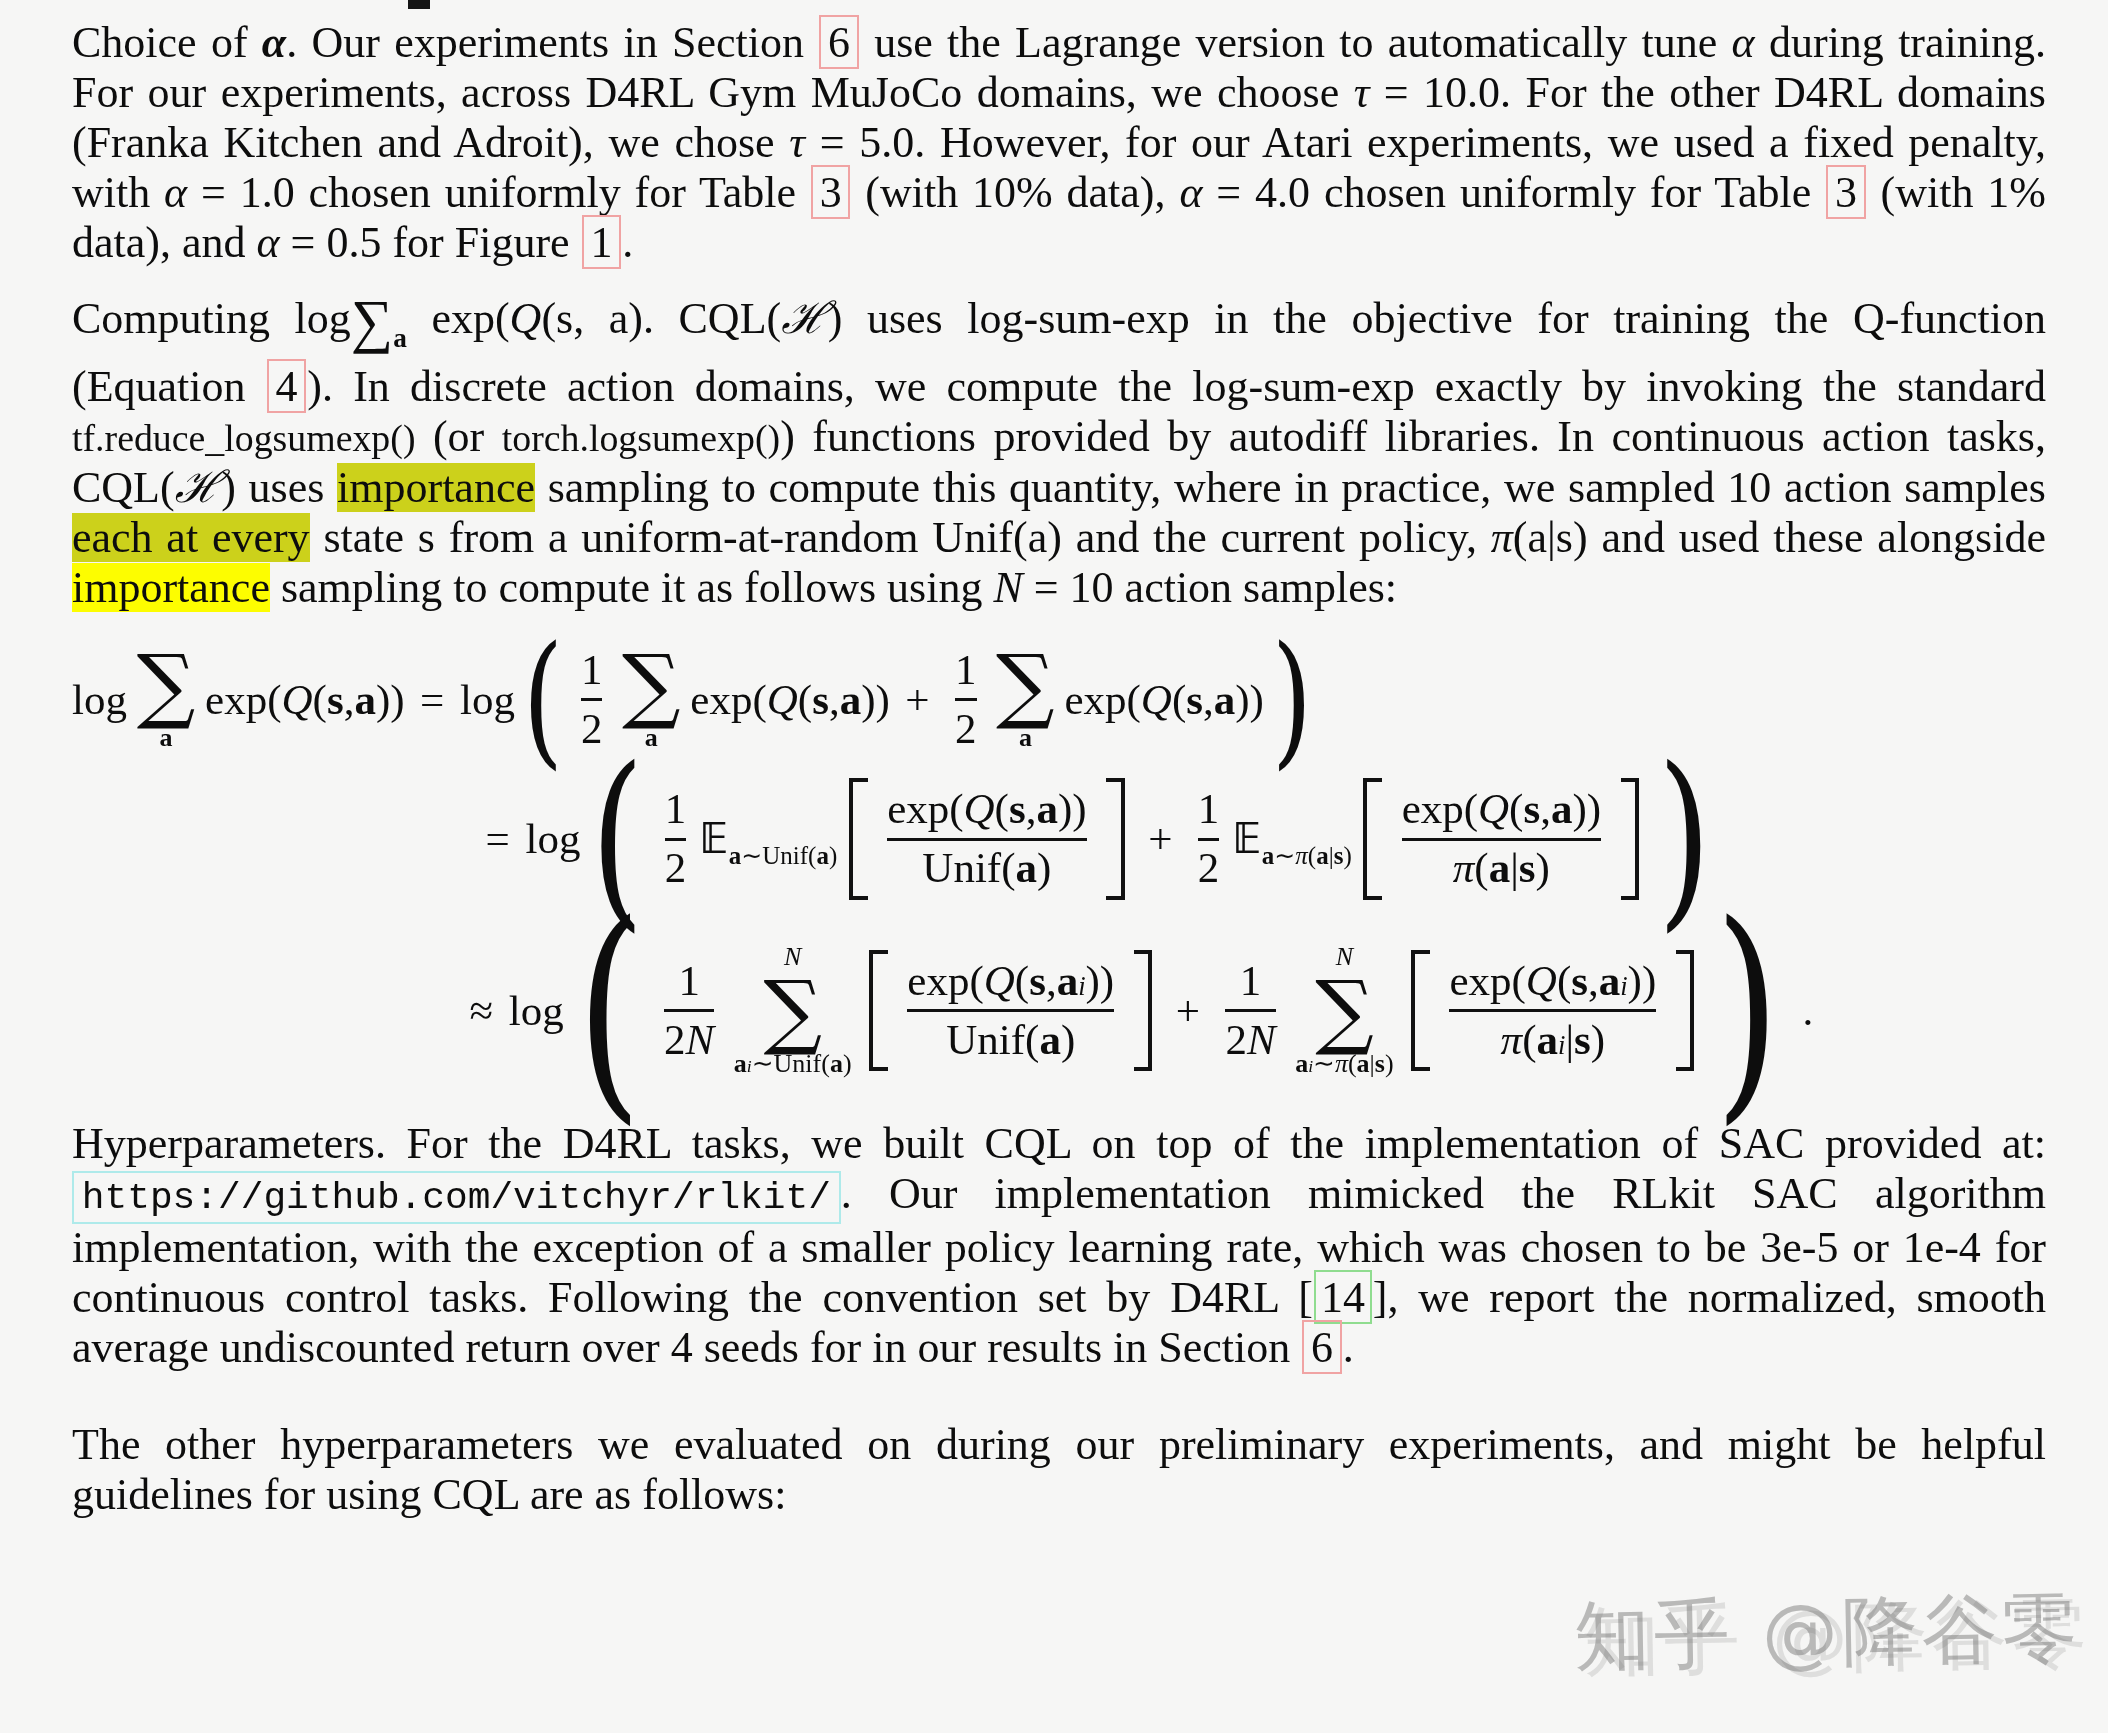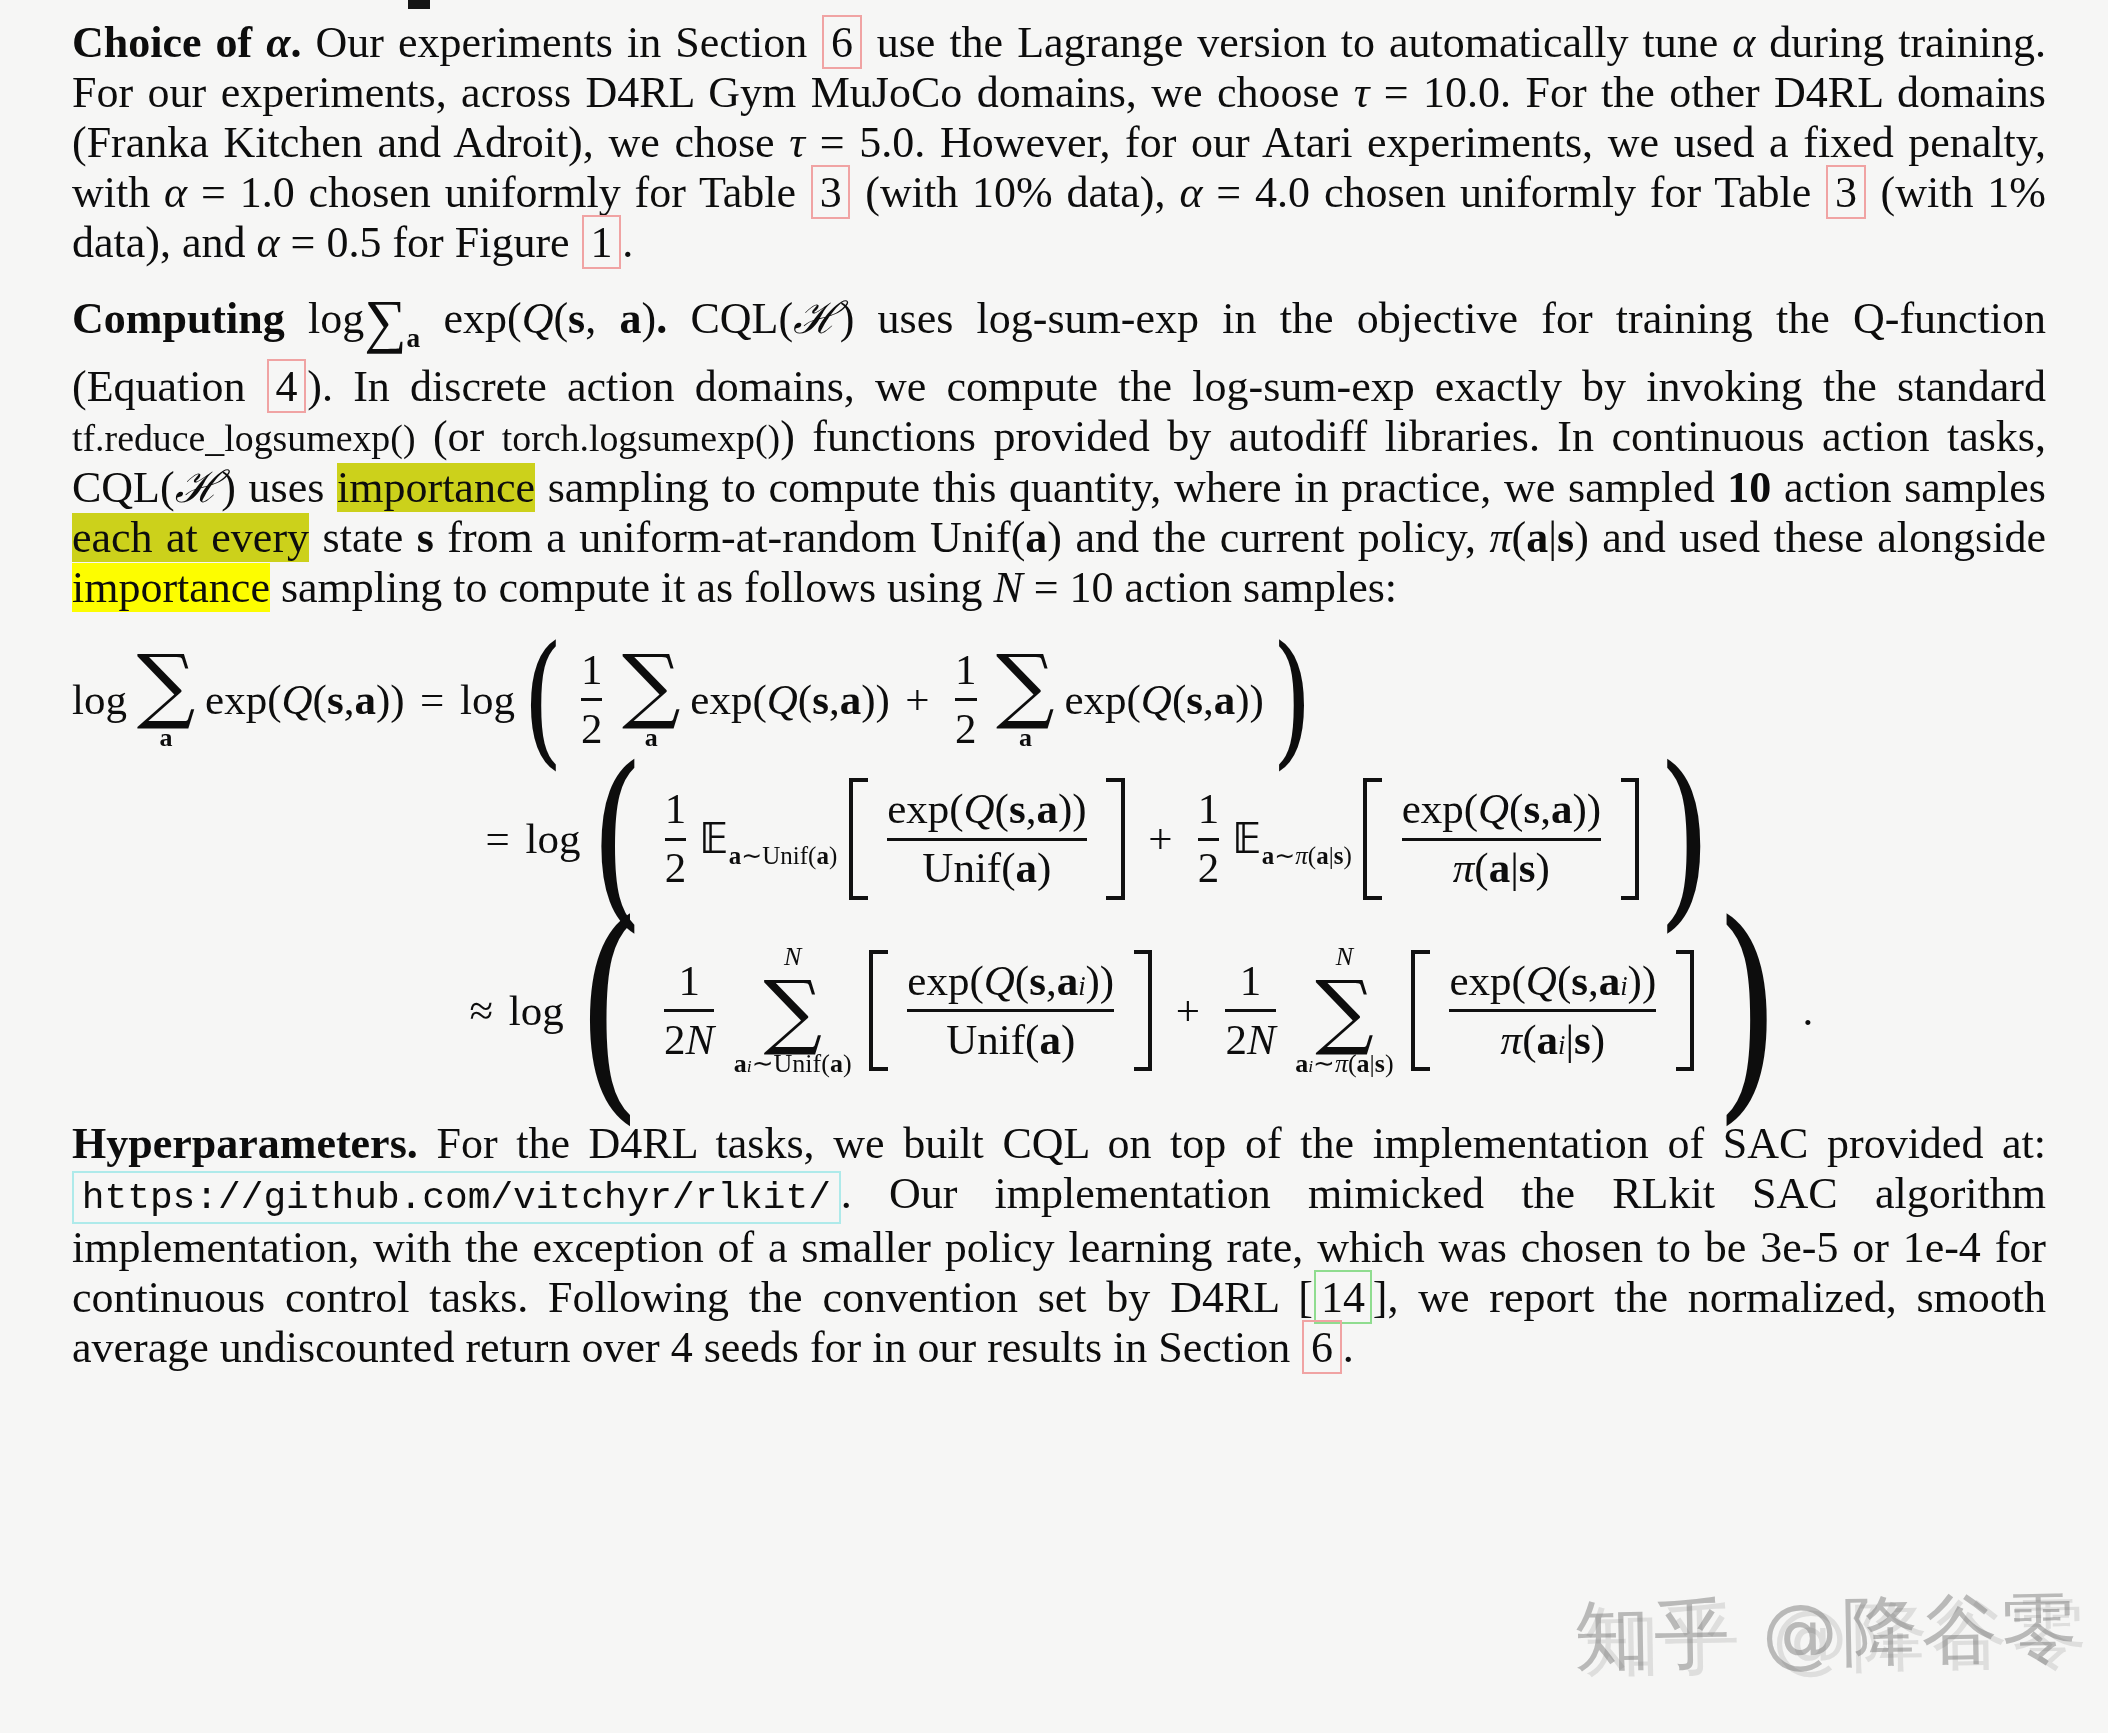--- a/index.html
+++ b/index.html
@@ -21,21 +21,21 @@
     white-space:nowrap;
   }
   .para{
     position:relative;z-index:1;
     font-size:44px;line-height:50px;text-align:justify;
     margin:0 0 26px 0;
   }
   .para-last{margin-top:47px;}
   
   .seg-r{}
-  .seg-b{font-weight:bold;}
+  .seg-b{font-weight:normal;}
   .seg-i{font-style:italic;}
   .seg-bi{font-weight:bold;font-style:italic;}
   .seg-code{font-family:Liberation Serif, serif;font-size:0.86em;}
   .seg-bigop{font-size:1.35em;line-height:0;vertical-align:-0.14em;}
   .seg-subb{font-size:0.62em;font-weight:bold;vertical-align:-0.5em;}
   .seg-ref-red{border:2px solid #f0a3a3;padding:1px 6.8px 0 6.8px;margin:0 1px;}
   .seg-ref-green{border:2px solid #8fdc8f;padding:1px 4.9px 0 4.9px;margin:16px 1px;}
   .seg-hl-olive{background:#ccd11b;}
   .seg-hl-yellow{background:#fdfd00;}
   .seg-link{font-family:Liberation Mono, monospace;font-size:0.86em;border:2.9px solid #aeeaea;padding:2.9px 7.8px;}
@@ -340,14 +340,15 @@
         </span>
         <span class="sqR"></span>
       </span>
       <span class="bp bp3">)</span>
       <span class="enddot">.</span>
     </div>
   </div>
 
   <p class="para"><span class="seg-b">Hyperparameters.</span><span class="seg-r"> For the D4RL tasks, we built CQL on top of the implementation of SAC provided at: </span><span class="seg-link">https://github.com/vitchyr/rlkit/</span><span class="seg-r">. Our implementation mimicked the RLkit SAC algorithm implementation, with the exception of a smaller policy learning rate, which was chosen to be 3e-5 or 1e-4 for continuous control tasks. Following the convention set by D4RL [</span><span class="seg-ref-green">14</span><span class="seg-r">], we report the normalized, smooth average undiscounted return over 4 seeds for in our results in Section </span><span class="seg-ref-red">6</span><span class="seg-r">.</span></p>
 
+  <p class="para para-last"><span class="seg-r">The other hyperparameters we evaluated on during our preliminary experiments, and might be helpful guidelines for using CQL are as follows:</span></p>
 </div>
 
 
 </body></html>

